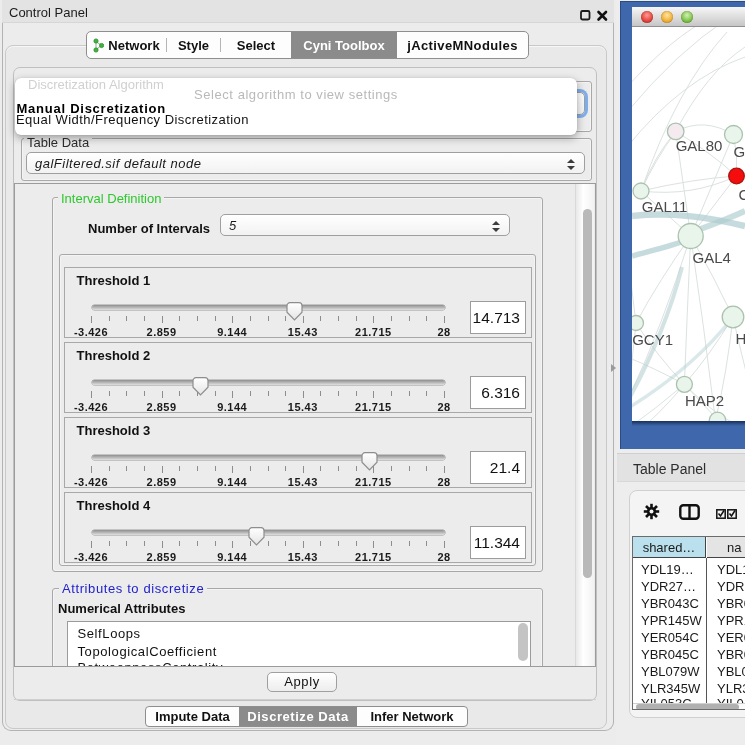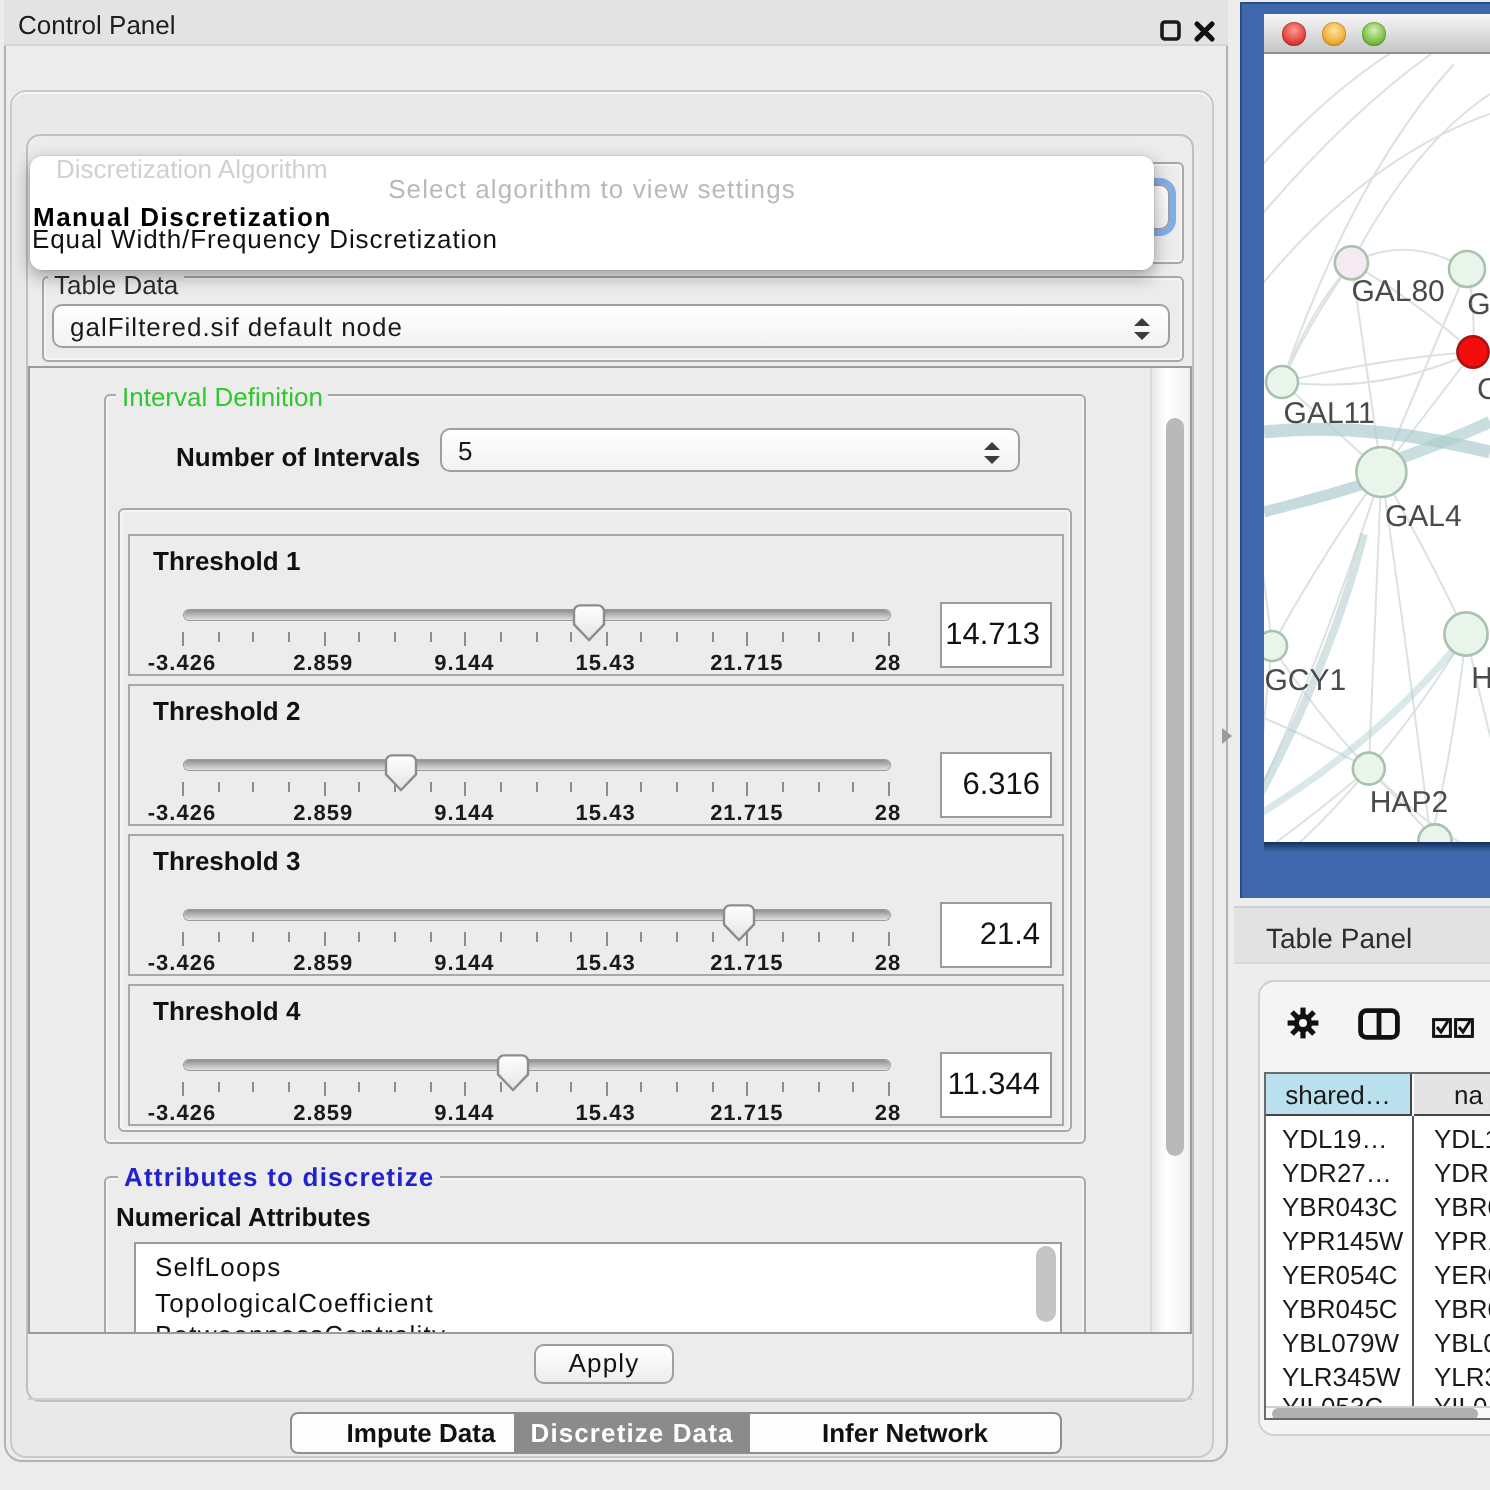--- a/index.html
+++ b/index.html
@@ -23,21 +23,21 @@
   .tsep { width:1px; background:#b5b5b5; margin:6px 0; }
   
   #content { left:13px; top:67px; width:584px; height:634px; background:#ececec;
              border:1px solid #c0c0c0; border-radius:7px; }
   .groupbox { position:absolute; border:1px solid #a8a8a8; border-radius:3px;
               box-shadow:inset 0 0 0 1px #f4f4f4; }
   .grouplab { position:absolute; font-size:13px; background:#ececec; padding:0 3px;
               white-space:nowrap; }
   
   .combo { position:absolute; background:linear-gradient(#ffffff,#f2f2f2);
-           border:1px solid #9f9f9f; border-radius:5px; font-size:13px; color:#1a1a1a; }
+           border:1px solid #9f9f9f; border-radius:5px; font-size:13px; color:#1a1a1a;font-style:italic; }
   .combo .ctext { position:absolute; left:8px; top:3px; letter-spacing:0.5px; }
   .spin { position:absolute; width:9px; height:11px; }
   .spin:before, .spin:after { content:""; position:absolute; left:0; border-left:4.5px solid transparent; border-right:4.5px solid transparent; }
   .spin:before { top:0; border-bottom:4.5px solid #3c3c3c; }
   .spin:after { bottom:0; border-top:4.5px solid #3c3c3c; }
   
   #scrollpane { left:14px; top:183px; width:582px; height:484px; border:1px solid #9b9b9b;
                 background:#ececec; overflow:hidden; }
   #vtrack { position:absolute; right:1px; top:0; width:19px; height:482px;
             background:linear-gradient(90deg,#e8e8e8,#ffffff 40%,#f2f2f2); border-left:1px solid #d9d9d9; }
@@ -55,21 +55,21 @@
           background:#fff; border:1px solid #9c9c9c; font-size:15.5px; color:#111;
           text-align:right; padding:7px 5px 0 0; }
   .slab { position:absolute; top:58px; font-size:11px; font-weight:bold; color:#1a1a1a; letter-spacing:0.5px;
           transform:translateX(-50%); }
   
   .listitem { position:absolute; left:10px; font-size:13px; color:#111; letter-spacing:0.6px; }
   
   #applybtn { left:267px; top:672px; width:70px; height:20px; letter-spacing:0.6px; background:linear-gradient(#ffffff,#ededed);
               border:1px solid #9f9f9f; border-radius:5px; font-size:13px; color:#111;
               text-align:center; line-height:18px; }
-  #bottabs { left:145px; top:706px; width:386px; height:21px; border-radius:4px;padding-left:18px; }
+  #bottabs { left:145px; top:706px; width:323px; height:21px; border-radius:4px; }
   .btab { font-size:13px; font-weight:bold; }
   
   #popup { left:15px; top:78px; width:562px; height:57px; background:#fff;
            border-radius:6px; box-shadow:0 3px 9px rgba(0,0,0,0.35), 0 0 1px rgba(0,0,0,0.2); }
   #popup .ghost { position:absolute; left:13px; top:-1px; font-size:13px; font-weight:normal; color:#d0d0d0; }
   #popup .r1 { position:absolute; left:0; right:0; top:9px; text-align:center; font-size:13px; color:#b9b9b9; letter-spacing:0.55px; }
   #popup .r2 { position:absolute; left:1.5px; top:23px; font-size:13px; font-weight:bold; color:#000; letter-spacing:0.75px; }
   #popup .r3 { position:absolute; left:1px; top:34px; font-size:13px; color:#111; letter-spacing:0.45px; }
   
   #rightbg { left:616px; top:0; width:129px; height:745px; background:#ededed; }
@@ -99,20 +99,35 @@
   <div class="abs" id="cptitle">
     <div class="t">Control Panel</div>
     <svg class="abs" style="left:575.5px;top:9px" width="32" height="13" viewBox="0 0 32 13">
       <rect x="3" y="2" width="8.5" height="8.5" rx="1.5" fill="none" stroke="#1a1a1a" stroke-width="1.8"></rect>
       <path d="M20.5 3 L28 10.5 M28 3 L20.5 10.5" stroke="#111" stroke-width="2.6" stroke-linecap="round"></path>
     </svg>
   </div>
 
   <div class="abs" style="left:5px;top:45px;width:602px;height:684px;background:#e9e9e9;border:1px solid #c9c9c9;border-radius:8px;box-shadow:inset 0 1px 0 #f6f6f6"></div>
 
+  <div class="abs tabbar" id="toptabs">
+    <div class="tab" style="width:79px">
+      <svg width="11" height="15" viewBox="0 0 11 15" style="margin-right:4px">
+        <path d="M3 3.5 L8.5 7.5 L3 11.5 M3 3.5 L3 11.5" stroke="#8fae8f" stroke-width="1" fill="none"></path>
+        <circle cx="3" cy="3" r="2.1" fill="#3db53d" stroke="#2c8a2c" stroke-width="0.8"></circle>
+        <circle cx="8.6" cy="7.5" r="2.1" fill="#3db53d" stroke="#2c8a2c" stroke-width="0.8"></circle>
+        <circle cx="3" cy="12" r="2.1" fill="#3db53d" stroke="#2c8a2c" stroke-width="0.8"></circle>
+      </svg>Network</div>
+    <div class="tsep"></div>
+    <div class="tab" style="width:53px">Style</div>
+    <div class="tsep"></div>
+    <div class="tab" style="width:70px">Select</div>
+    <div class="tab sel" style="width:106px">Cyni Toolbox</div>
+    <div class="tab" style="flex:1;letter-spacing:0.4px">jActiveMNodules</div>
+  </div>
 
   <div class="abs" id="content"></div>
 
   <div class="abs groupbox" style="left:21px;top:81px;width:571px;height:51px"></div>
   <div class="abs combo" style="left:26px;top:92px;width:559px;height:23px; box-shadow:0 0 0 3px rgba(100,160,235,0.8)"></div>
 
   <div class="abs groupbox" style="left:21px;top:138px;width:571px;height:43px"></div>
   <div class="abs grouplab" style="left:24px;top:135px;color:#2d2d2d">Table Data</div>
   <div class="abs combo" style="left:26px;top:152px;width:559px;height:22px">
     <div class="ctext">galFiltered.sif default node</div>
@@ -291,21 +306,21 @@
           <stop offset="0" stop-color="#ffffff"></stop>
               <stop offset="1" stop-color="#e4e4e4"></stop>
             </linearGradient>
           </defs>
         <path d="M4 0.7 h9 a3 3 0 0 1 3 3 v6.5 L8.5 18 L1 10.2 V3.7 a3 3 0 0 1 3-3 z" fill="url(#kg308)" stroke="#8d8d8d" stroke-width="1.2"></path>
       </svg>
       <div class="vbox">11.344</div>
     </div>
 
     <div class="groupbox" style="left:37px;top:404px;width:491px;height:100px"></div>
-    <div class="grouplab" style="left:44px;top:397px;color:#2222cc;font-weight:bold;letter-spacing:0.6px">Attributes to discretize</div>
+    <div class="grouplab" style="left:44px;top:397px;color:#2222cc;font-weight:normal;letter-spacing:0.6px">Attributes to discretize</div>
     <div style="position:absolute;left:43px;top:417px;font-size:13px;font-weight:bold;color:#111">Numerical Attributes</div>
     <div style="position:absolute;left:51.5px;top:437px;width:464px;height:46px;background:#fff;border:1px solid #9b9b9b;overflow:hidden">
       <div class="listitem" style="top:4px">SelfLoops</div>
       <div class="listitem" style="top:22px">TopologicalCoefficient</div>
       <div class="listitem" style="top:38px">BetweennessCentrality</div>
       <div style="position:absolute;right:2px;top:1px;width:10px;height:38px;background:#c4c4c4;border-radius:5px"></div>
     </div>
   </div>
 
   <div class="abs" id="applybtn">Apply</div>

